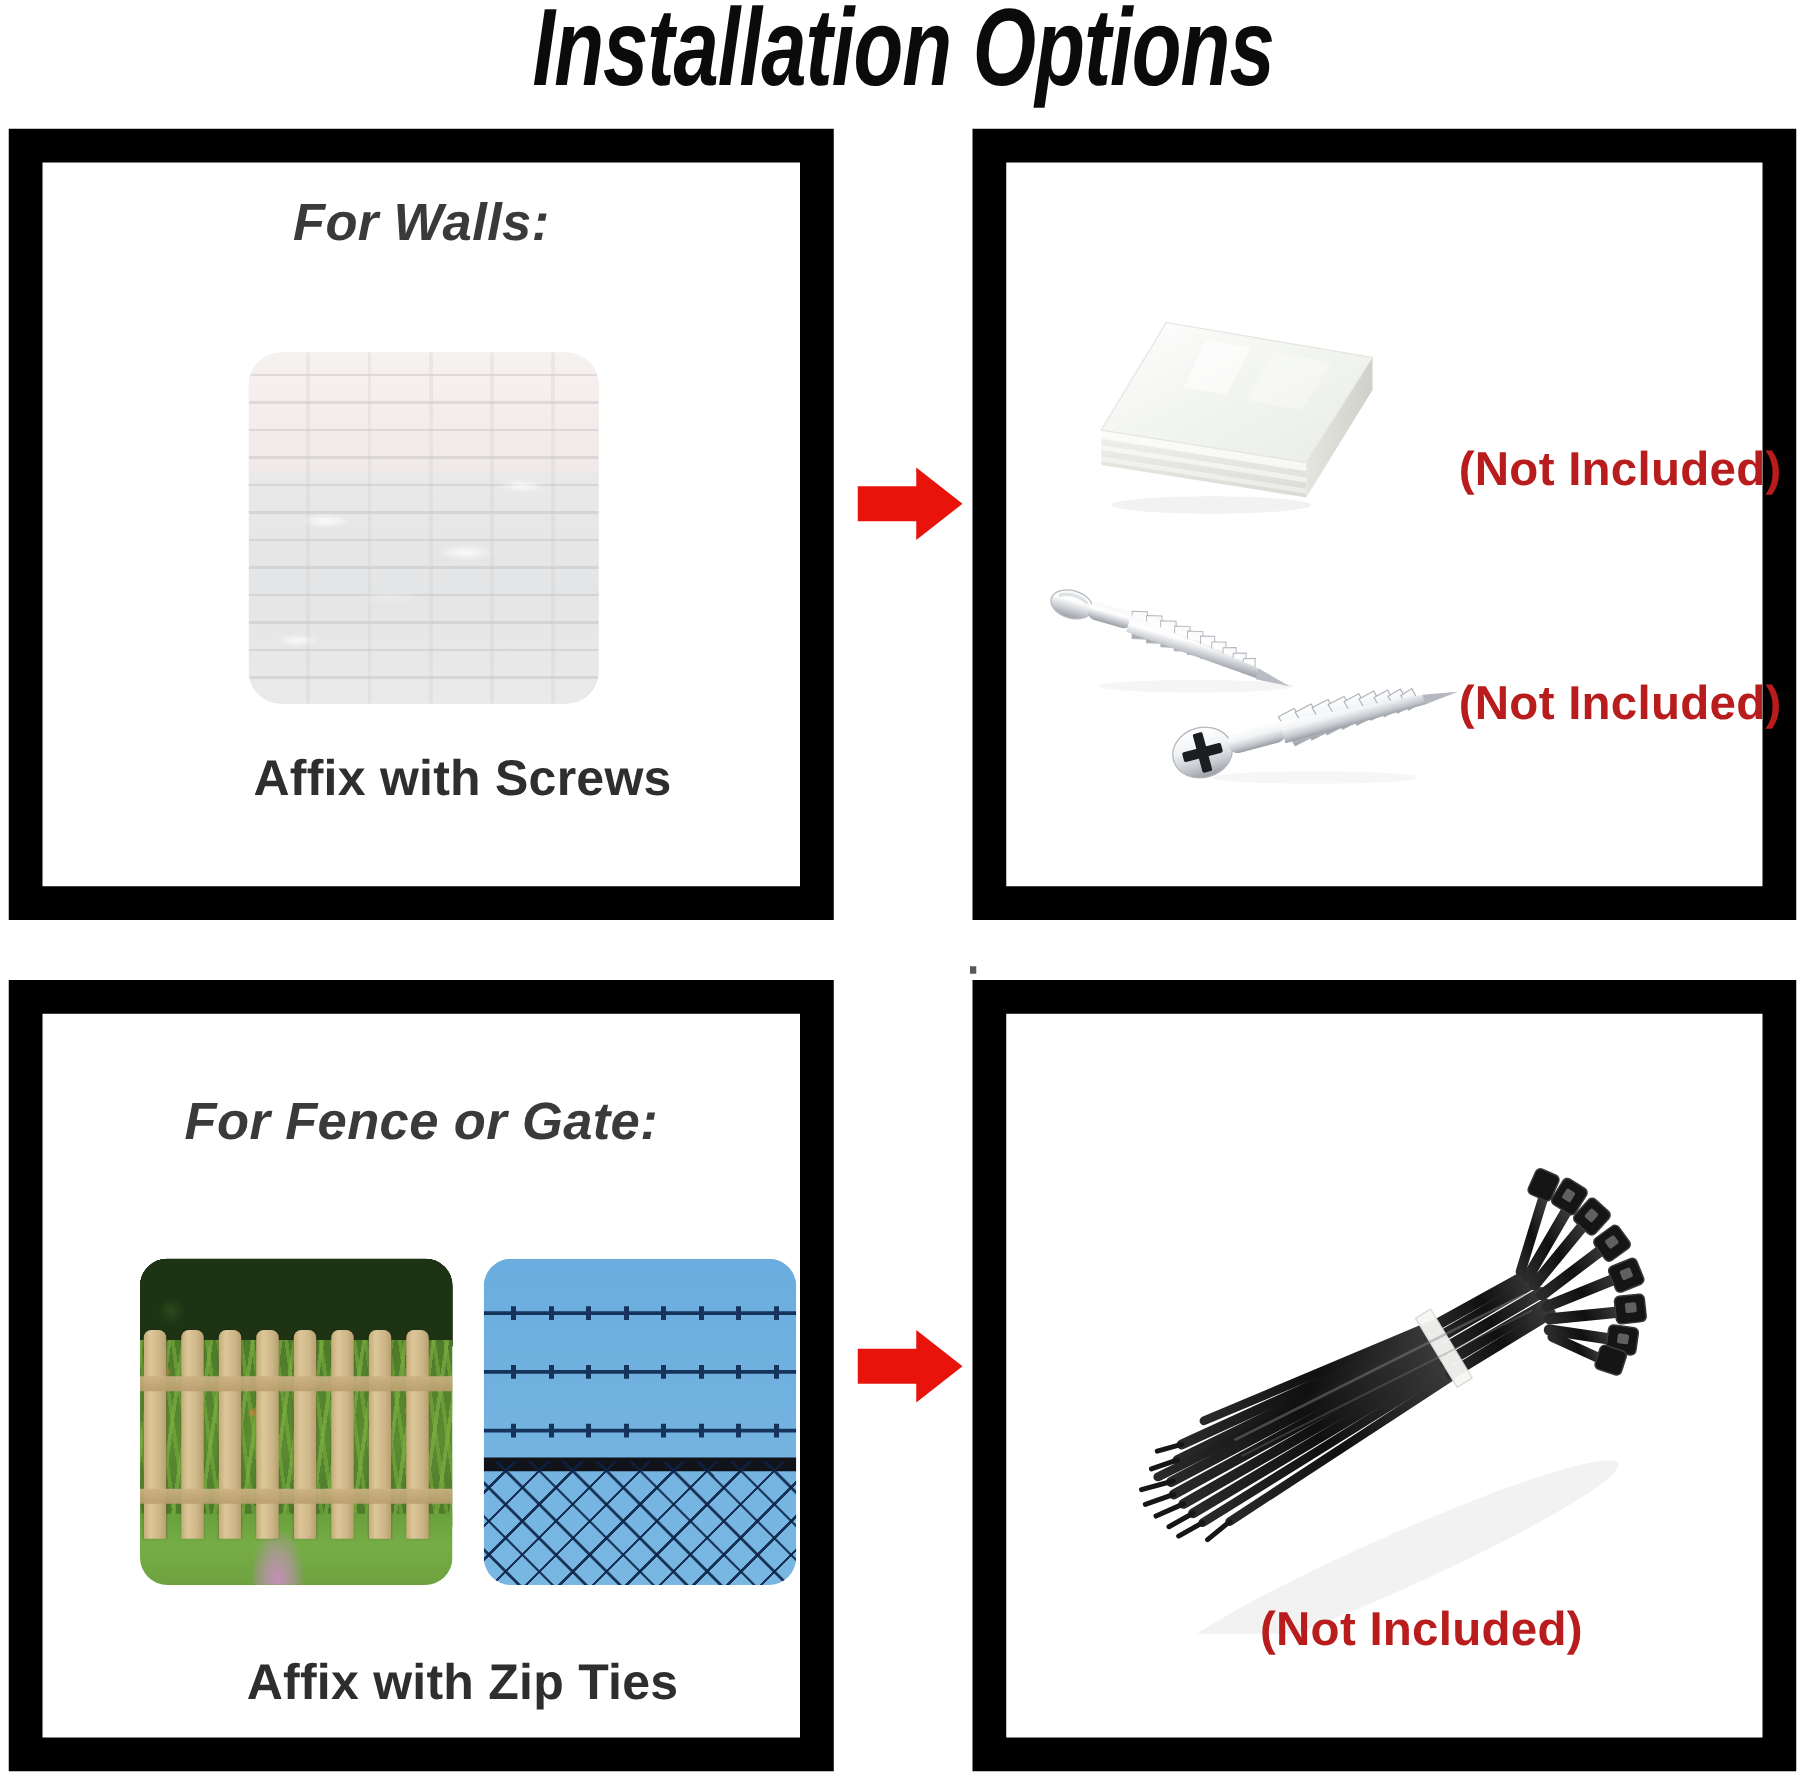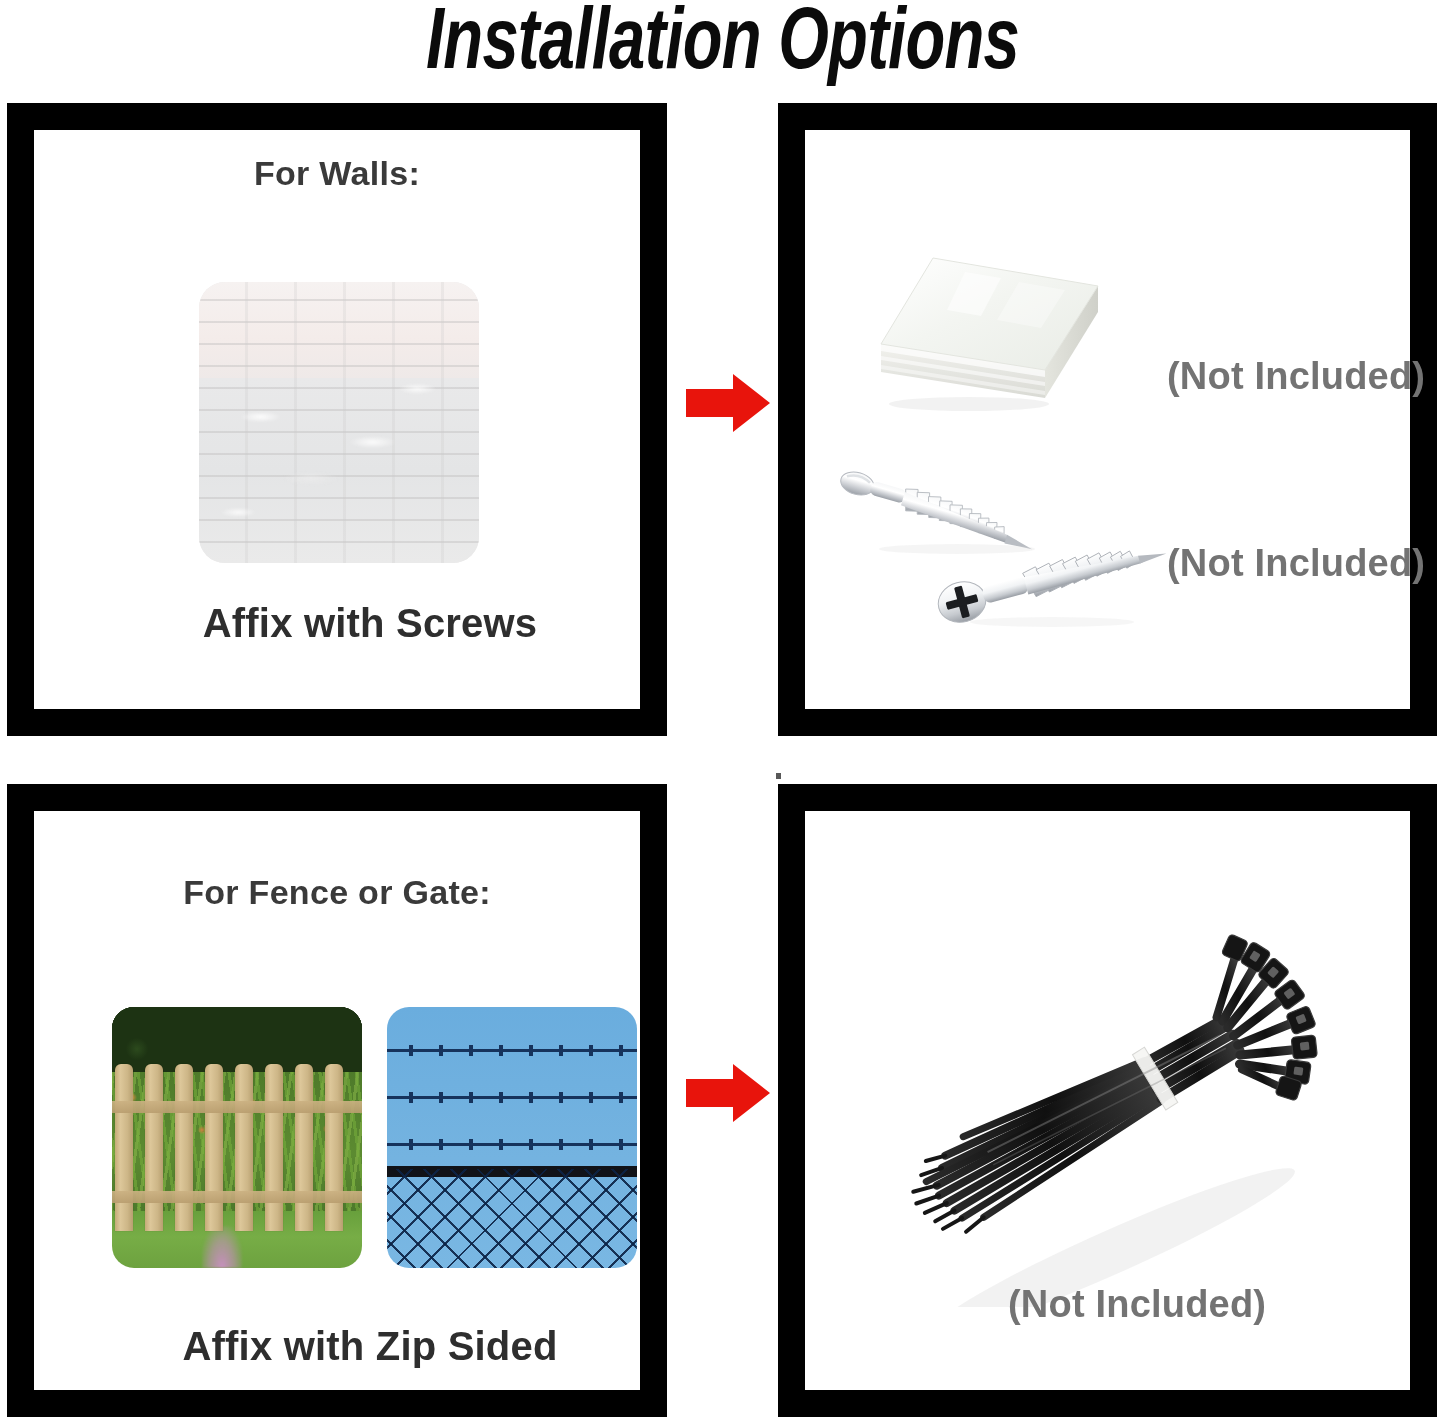--- a/index.html
+++ b/index.html
@@ -50,41 +50,42 @@
     position: relative;
     width: 100%;
     height: 100%;
   }
 
   
   .panel-heading {
     position: absolute;
     width: 100%;
     text-align: center;
-    font-size: 34px;
+    font-size: 42px;
     font-weight: bold;
     color: #3a3a3a;
     letter-spacing: 0.3px;
+    font-style: italic;
   }
   .caption {
     position: absolute;
     width: 100%;
     text-align: center;
     font-size: 40px;
     font-weight: bold;
     color: #2e2e2e;
     line-height: 1.28;
     letter-spacing: 0.2px;
     padding-left: 33px;
   }
   .not-included {
     position: absolute;
     font-size: 38px;
     font-weight: bold;
-    color: #737373;
+    color: #b91c1c;
     letter-spacing: 0.2px;
     white-space: nowrap;
   }
 
   
   .arrow {
     position: absolute;
     width: 84px;
     height: 62px;
   }
@@ -432,21 +433,21 @@
 
     <div class="fence-photo" id="fence-link">
       <div class="cl-sky"></div>
       <div class="cl-barb" style="top:16%;"></div>
       <div class="cl-barb" style="top:34%;"></div>
       <div class="cl-barb" style="top:52%;"></div>
       <div class="cl-rail" style="top:61%;"></div>
       <div class="cl-mesh"></div>
     </div>
 
-    <div class="caption" style="top:510px;">Affix with Zip Sided</div>
+    <div class="caption" style="top:510px;">Affix with Zip Ties</div>
   </div>
 </div>
 
 <div class="arrow" id="arrow-bottom">
   <svg viewBox="0 0 84 62" width="84" height="62" aria-hidden="true">
     <polygon points="0,17 47,17 47,2 84,31 47,60 47,45 0,45" fill="#e8140c"></polygon>
   </svg>
 </div>
 
 <div id="speck"></div>

